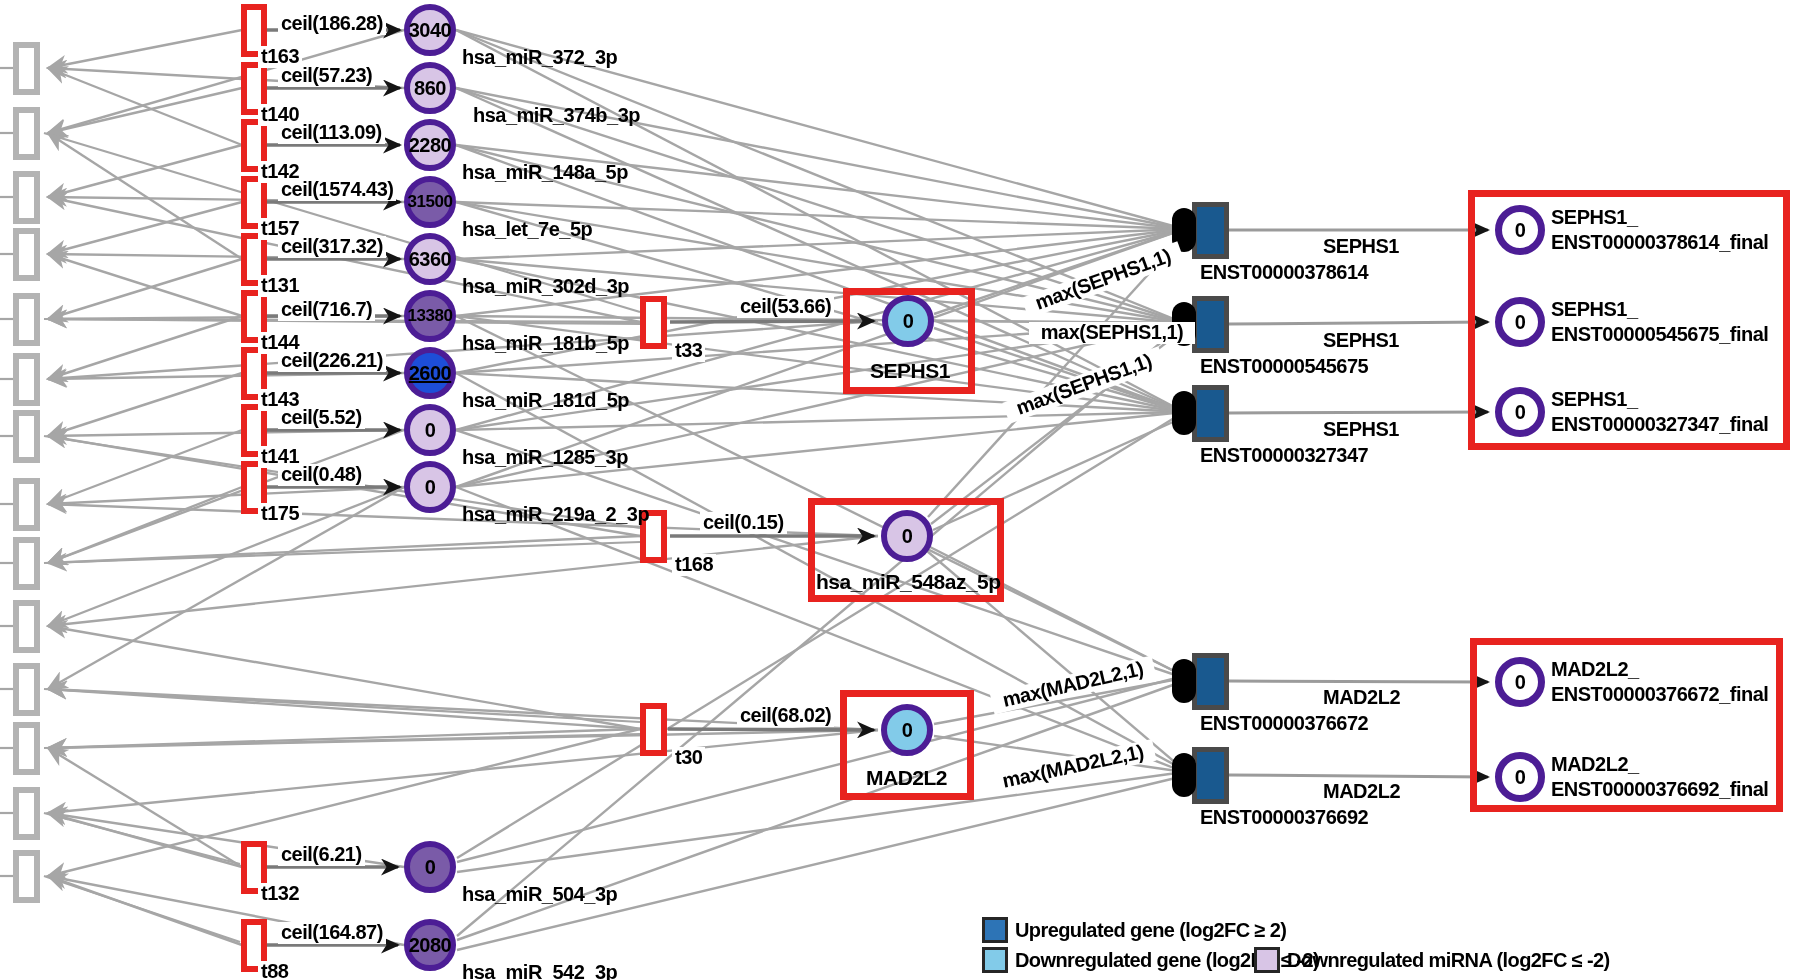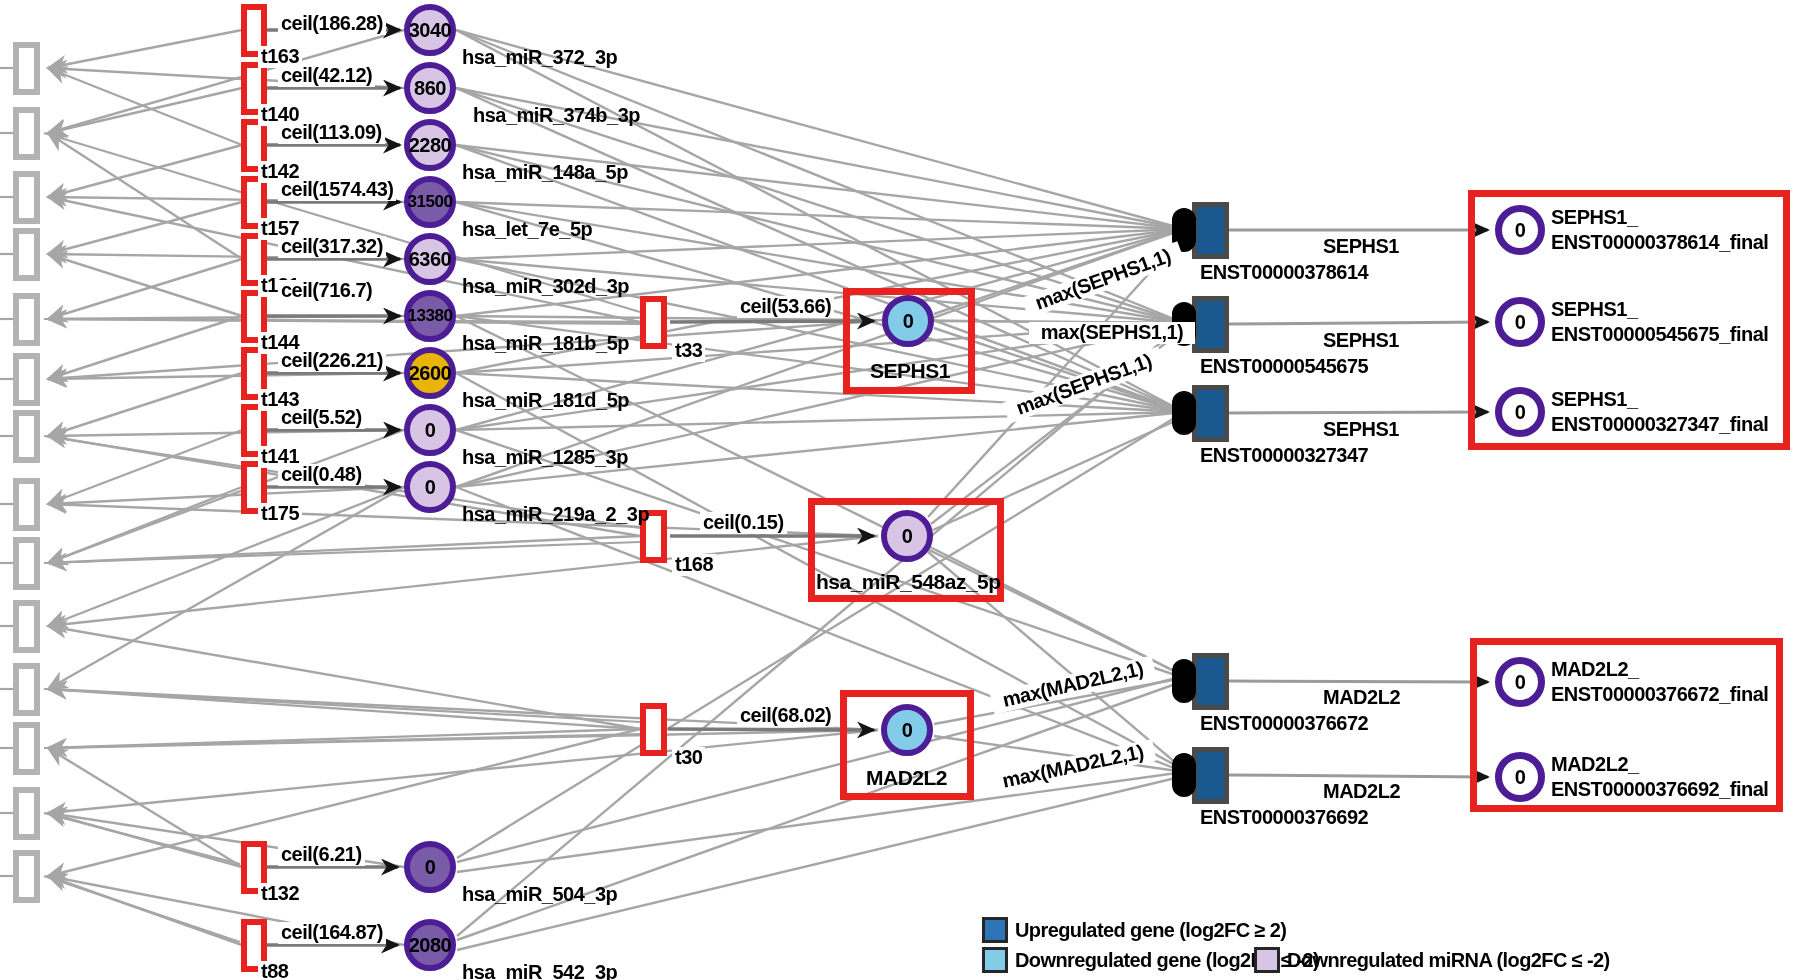--- a/index.html
+++ b/index.html
@@ -204,21 +204,21 @@
     <div class="place-rect" style="left: 13px; top: 850px; width: 27px; height: 53px;"></div>
     <div class="trans" style="left: 241px; top: 4px; width: 26px; height: 53px;"></div>
     <div class="lbl bg" style="left: 258px; top: 46px;">t163</div>
     <div class="lbl bg" style="left: 278px; top: 7px; margin-top: 6px;">ceil(186.28)</div>
     <div class="circle" style="left: 404px; top: 4px; width: 52px; height: 52px; background: rgb(216, 197, 230); font-size: 20px;">
       <span>3040</span>
     </div>
     <div class="lbl" style="left: 462px; top: 47px;">hsa_miR_372_3p</div>
     <div class="trans" style="left: 241px; top: 62px; width: 26px; height: 53px;"></div>
     <div class="lbl bg" style="left: 258px; top: 104px;">t140</div>
-    <div class="lbl bg" style="left: 278px; top: 65px;">ceil(42.12)</div>
+    <div class="lbl bg" style="left: 278px; top: 65px;">ceil(57.23)</div>
     <div class="circle" style="left: 404px; top: 62px; width: 52px; height: 52px; background: rgb(216, 197, 230); font-size: 20px;">
       <span>860</span>
     </div>
     <div class="lbl" style="left: 438px; top: 105px; margin-left: 35px;">hsa_miR_374b_3p</div>
     <div class="trans" style="left: 241px; top: 119px; width: 26px; height: 53px;"></div>
     <div class="lbl bg" style="left: 258px; top: 161px;">t142</div>
     <div class="lbl bg" style="left: 278px; top: 122px;">ceil(113.09)</div>
     <div class="circle" style="left: 404px; top: 119px; width: 52px; height: 52px; background: rgb(216, 197, 230); font-size: 20px;">
       <span>2280</span>
     </div>
@@ -232,29 +232,29 @@
     <div class="lbl" style="left: 462px; top: 219px;">hsa_let_7e_5p</div>
     <div class="trans" style="left: 241px; top: 233px; width: 26px; height: 53px;"></div>
     <div class="lbl bg" style="left: 258px; top: 275px;">t131</div>
     <div class="lbl bg" style="left: 278px; top: 236px;">ceil(317.32)</div>
     <div class="circle" style="left: 404px; top: 233px; width: 52px; height: 52px; background: rgb(216, 197, 230); font-size: 20px;">
       <span>6360</span>
     </div>
     <div class="lbl" style="left: 462px; top: 276px;">hsa_miR_302d_3p</div>
     <div class="trans" style="left: 241px; top: 290px; width: 26px; height: 53px;"></div>
     <div class="lbl bg" style="left: 258px; top: 332px;">t144</div>
-    <div class="lbl bg" style="left: 278px; top: 280px;">ceil(716.7)</div>
+    <div class="lbl bg" style="left: 278px; top: 299px;">ceil(716.7)</div>
     <div class="circle" style="left: 404px; top: 290px; width: 52px; height: 52px; background: rgb(122, 91, 168); font-size: 17px;">
       <span>13380</span>
     </div>
     <div class="lbl" style="left: 462px; top: 333px;">hsa_miR_181b_5p</div>
     <div class="trans" style="left: 241px; top: 347px; width: 26px; height: 53px;"></div>
     <div class="lbl bg" style="left: 258px; top: 389px;">t143</div>
     <div class="lbl bg" style="left: 278px; top: 350px;">ceil(226.21)</div>
-    <div class="circle" style="left: 404px; top: 347px; width: 52px; height: 52px; background: #eab308; font-size: 20px;">
+    <div class="circle" style="left: 404px; top: 347px; width: 52px; height: 52px; background: #1d4ed8; font-size: 20px; text-decoration: underline;">
       <span>2600</span>
     </div>
     <div class="lbl" style="left: 462px; top: 390px;">hsa_miR_181d_5p</div>
     <div class="trans" style="left: 241px; top: 404px; width: 26px; height: 53px;"></div>
     <div class="lbl bg" style="left: 258px; top: 446px;">t141</div>
     <div class="lbl bg" style="left: 278px; top: 407px;">ceil(5.52)</div>
     <div class="circle" style="left: 404px; top: 404px; width: 52px; height: 52px; background: rgb(216, 197, 230); font-size: 20px;">
       <span>0</span>
     </div>
     <div class="lbl" style="left: 462px; top: 447px;">hsa_miR_1285_3p</div>

